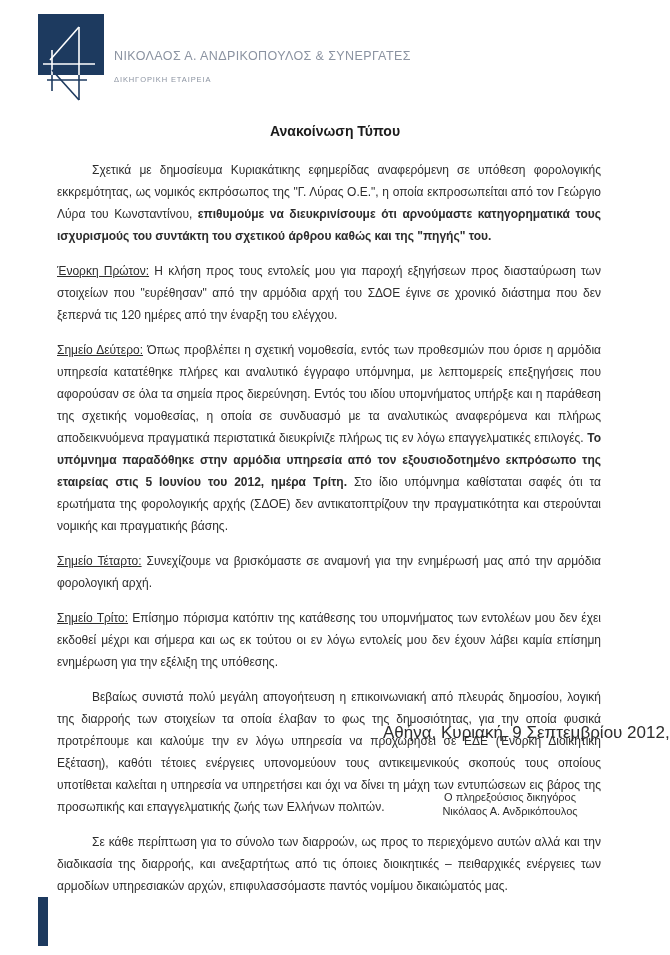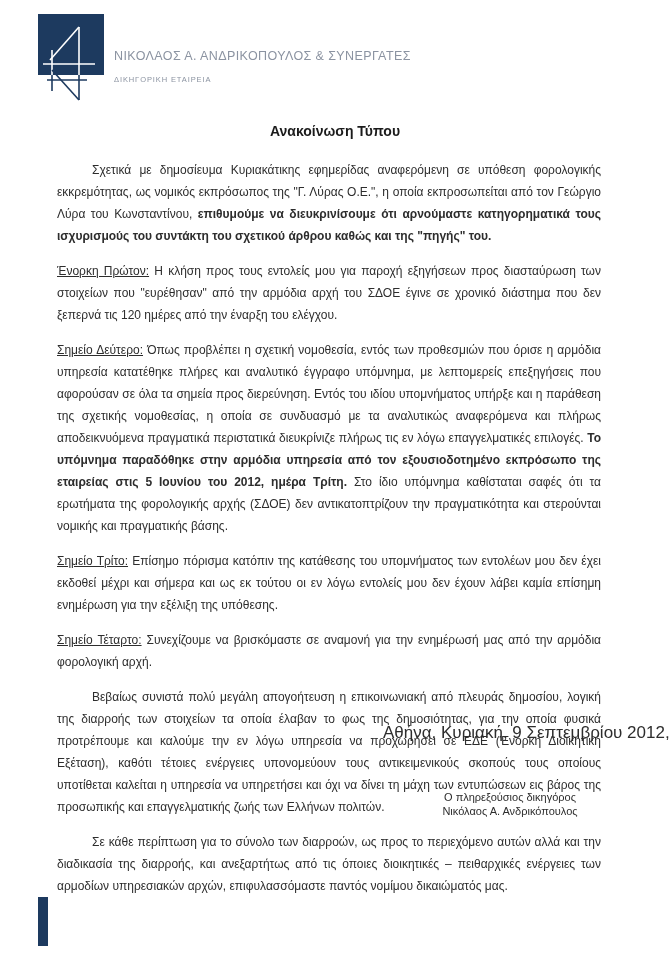--- a/index.html
+++ b/index.html
@@ -73,23 +73,23 @@
 
   <div class="body-text">
 
     <p class="para indent"><span>Σχετικά με δημοσίευμα Κυριακάτικης εφημερίδας αναφερόμενη σε υπόθεση φορολογικής εκκρεμότητας, ως νομικός εκπρόσωπος της "Γ. Λύρας Ο.Ε.", η οποία εκπροσωπείται από τον Γεώργιο Λύρα του Κωνσταντίνου, </span><b>επιθυμούμε να διευκρινίσουμε ότι αρνούμαστε κατηγορηματικά τους ισχυρισμούς του συντάκτη του σχετικού άρθρου καθώς και της "πηγής" του.</b></p>
 
 
     <p class="para"><span class="pt-head">Ένορκη Πρώτον:</span><span> Η κλήση προς τους εντολείς μου για παροχή εξηγήσεων προς διασταύρωση των στοιχείων που "ευρέθησαν" από την αρμόδια αρχή του ΣΔΟΕ έγινε σε χρονικό διάστημα που δεν ξεπερνά τις 120 ημέρες από την έναρξη του ελέγχου.</span></p>
 
     <p class="para"><span class="pt-head">Σημείο Δεύτερο:</span><span> Όπως προβλέπει η σχετική νομοθεσία, εντός των προθεσμιών που όρισε η αρμόδια υπηρεσία κατατέθηκε πλήρες και αναλυτικό έγγραφο υπόμνημα, με λεπτομερείς επεξηγήσεις που αφορούσαν σε όλα τα σημεία προς διερεύνηση. Εντός του ιδίου υπομνήματος υπήρξε και η παράθεση της σχετικής νομοθεσίας, η οποία σε συνδυασμό με τα αναλυτικώς αναφερόμενα και πλήρως αποδεικνυόμενα πραγματικά περιστατικά διευκρίνιζε πλήρως τις εν λόγω επαγγελματικές επιλογές. </span><b>Το υπόμνημα παραδόθηκε στην αρμόδια υπηρεσία από τον εξουσιοδοτημένο εκπρόσωπο της εταιρείας στις 5 Ιουνίου του 2012, ημέρα Τρίτη.</b><span> Στο ίδιο υπόμνημα καθίσταται σαφές ότι τα ερωτήματα της φορολογικής αρχής (ΣΔΟΕ) δεν αντικατοπτρίζουν την πραγματικότητα και στερούνται νομικής και πραγματικής βάσης.</span></p>
 
+    <p class="para"><span class="pt-head">Σημείο Τέταρτο:</span><span> Συνεχίζουμε να βρισκόμαστε σε αναμονή για την ενημέρωσή μας από την αρμόδια φορολογική αρχή.</span></p>
+
     <p class="para"><span class="pt-head">Σημείο Τρίτο:</span><span> Επίσημο πόρισμα κατόπιν της κατάθεσης του υπομνήματος των εντολέων μου δεν έχει εκδοθεί μέχρι και σήμερα και ως εκ τούτου οι εν λόγω εντολείς μου δεν έχουν λάβει καμία επίσημη ενημέρωση για την εξέλιξη της υπόθεσης.</span></p>
-
-    <p class="para"><span class="pt-head">Σημείο Τέταρτο:</span><span> Συνεχίζουμε να βρισκόμαστε σε αναμονή για την ενημέρωσή μας από την αρμόδια φορολογική αρχή.</span></p>
 
 
     <p class="para indent"><span>Βεβαίως συνιστά πολύ μεγάλη απογοήτευση η επικοινωνιακή από πλευράς δημοσίου, λογική της διαρροής των στοιχείων τα οποία έλαβαν το φως της δημοσιότητας, για την οποία φυσικά προτρέπουμε και καλούμε την εν λόγω υπηρεσία να προχωρήσει σε ΕΔΕ (Ένορκη Διοικητική Εξέταση), καθότι τέτοιες ενέργειες υπονομεύουν τους αντικειμενικούς σκοπούς τους οποίους υποτίθεται καλείται η υπηρεσία να υπηρετήσει και όχι να δίνει τη μάχη των εντυπώσεων εις βάρος της προσωπικής και επαγγελματικής ζωής των Ελλήνων πολιτών.</span></p>
 
     <p class="para indent"><span>Σε κάθε περίπτωση για το σύνολο των διαρροών, ως προς το περιεχόμενο αυτών αλλά και την διαδικασία της διαρροής, και ανεξαρτήτως από τις όποιες διοικητικές – πειθαρχικές ενέργειες των αρμοδίων υπηρεσιακών αρχών, επιφυλασσόμαστε παντός νομίμου δικαιώματός μας.</span></p>
 
   </div>
 
   <div class="date-line">Αθήνα, Κυριακή, 9 Σεπτεμβρίου 2012,</div>
   <div class="signature">

